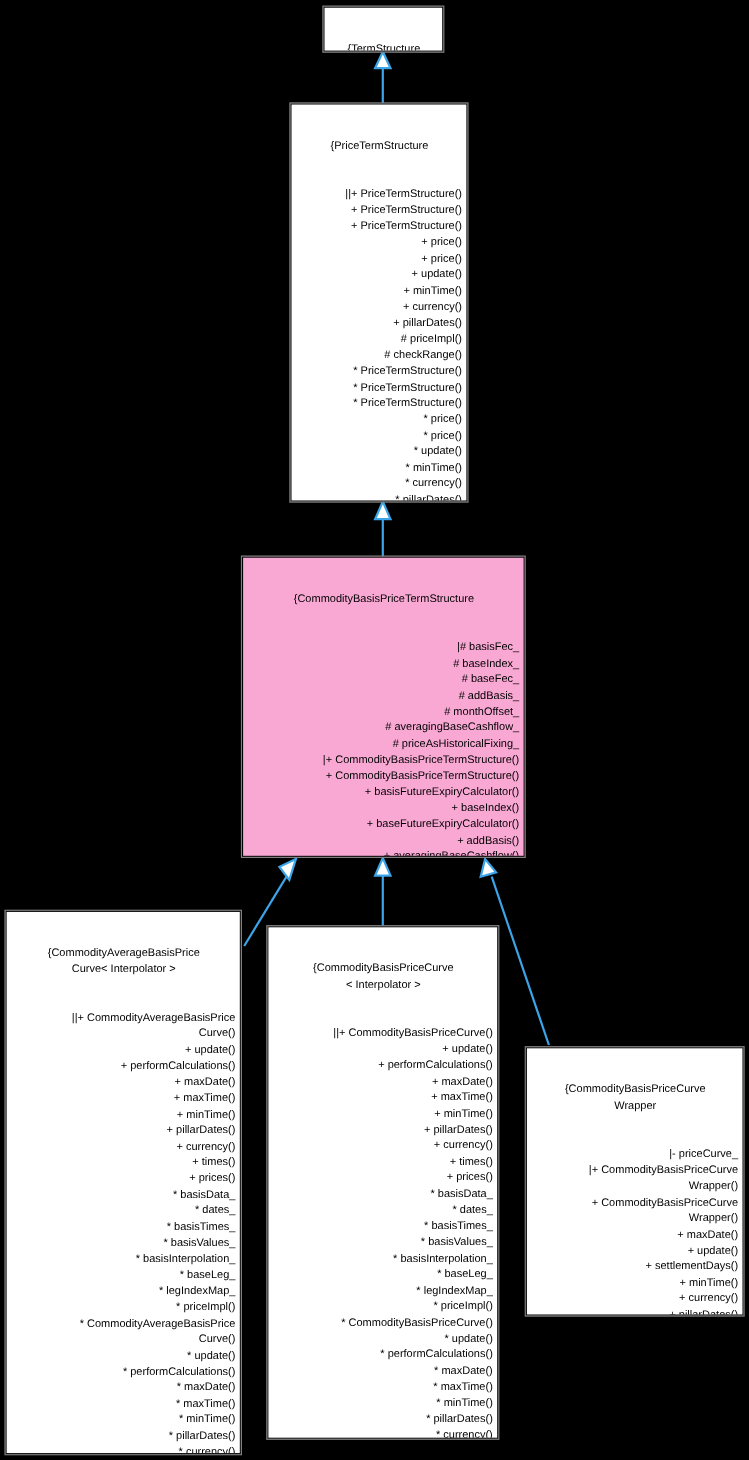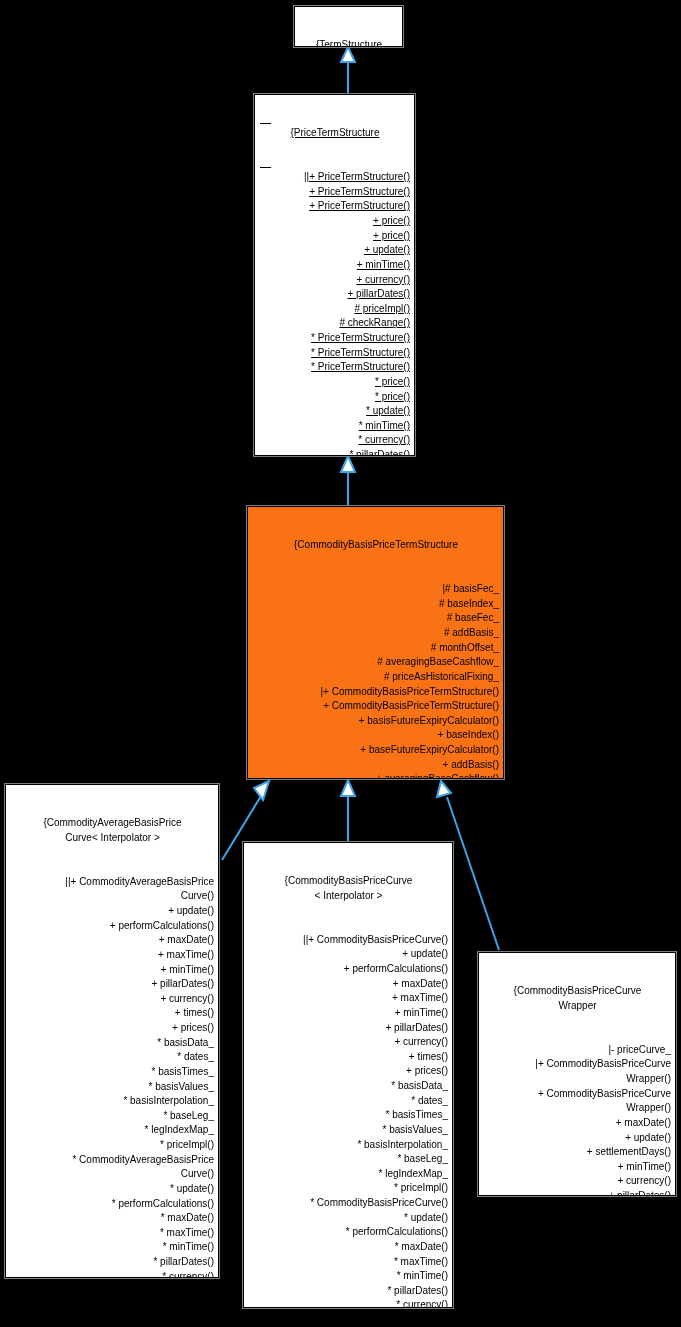--- a/index.html
+++ b/index.html
@@ -30,22 +30,21 @@
     outline: 1px solid #808080;
     background: #ffffff;
     color: #000000;
     font-size: 10px;
     line-height: 14.62px;
     padding: 2px 4px 2px 5px;
     white-space: pre-wrap;
     overflow: hidden;
   }
   .node.gray {
-    background: #f97316;
-    margin-left: 27px;
+    background: #f9a8d4;
   }
   .node .title {
     text-align: center;
     white-space: pre-wrap;
   }
   .node .members {
     white-space: pre-wrap;
     text-align: right;
   }
   .node .closer {
@@ -85,21 +84,21 @@
     </g>
   </svg>
 
   <div class="node" style="left:294px; top:6px; width:109px; height:41px;">
     <div class="title">{TermStructure
 ||}</div>
     <div class="members"></div>
     <div class="closer"></div>
   </div>
 
-  <div class="node" style="left:254px; top:94px; width:161px; height:362px;text-decoration:underline;">
+  <div class="node" style="left:264px; top:94px; width:161px; height:362px;">
     <div class="title">{PriceTermStructure</div>
     <div class="members">||+ PriceTermStructure()
 + PriceTermStructure()
 + PriceTermStructure()
 + price()
 + price()
 + update()
 + minTime()
 + currency()
 + pillarDates()
@@ -133,21 +132,21 @@
 + basisFutureExpiryCalculator()
 + baseIndex()
 + baseFutureExpiryCalculator()
 + addBasis()
 + averagingBaseCashflow()
 + priceAsHistoricalFixing()
 + monthOffset()</div>
     
   </div>
 
-  <div class="node" style="left:5px; top:784px; width:214px; height:494px;">
+  <div class="node" style="left:5px; top:828px; width:214px; height:494px;">
     <div class="title">{CommodityAverageBasisPrice
 Curve&lt; Interpolator &gt;</div>
     <div class="members">||+ CommodityAverageBasisPrice
 Curve()
 + update()
 + performCalculations()
 + maxDate()
 + maxTime()
 + minTime()
 + pillarDates()

